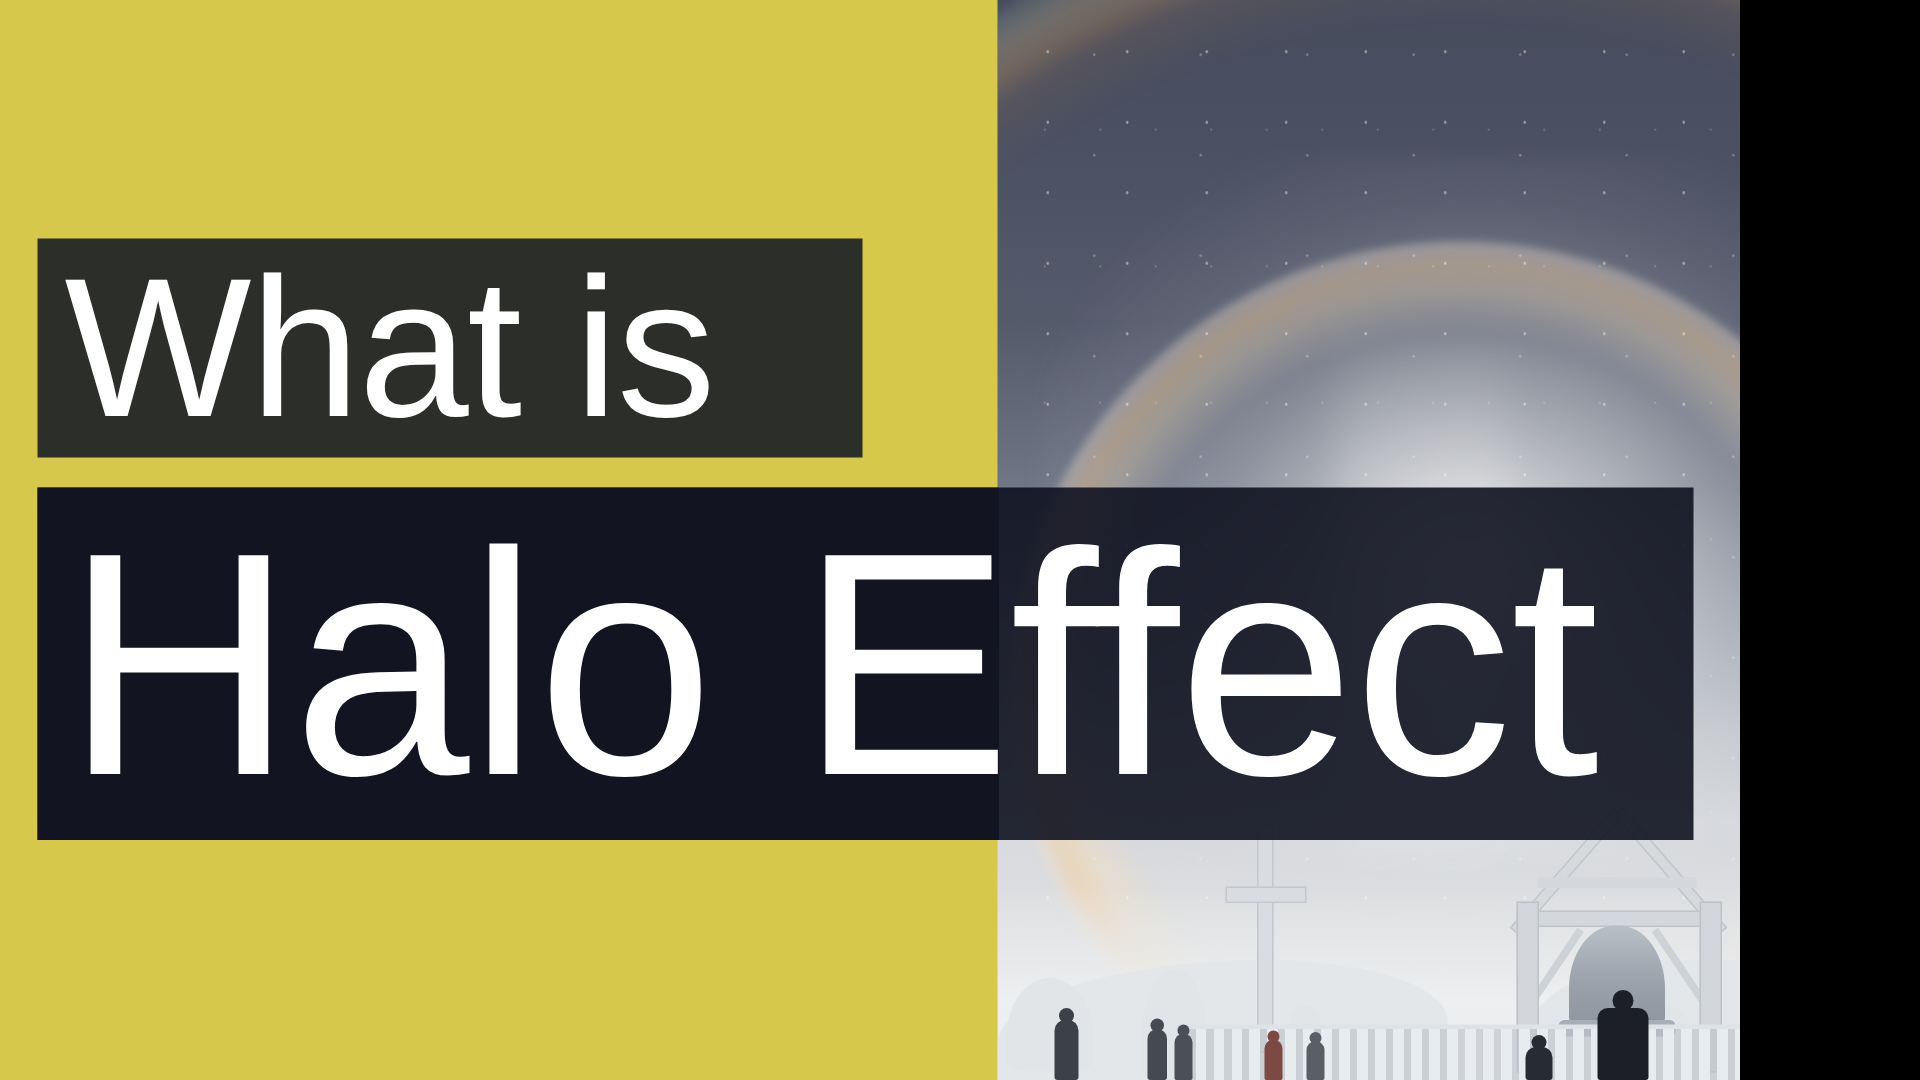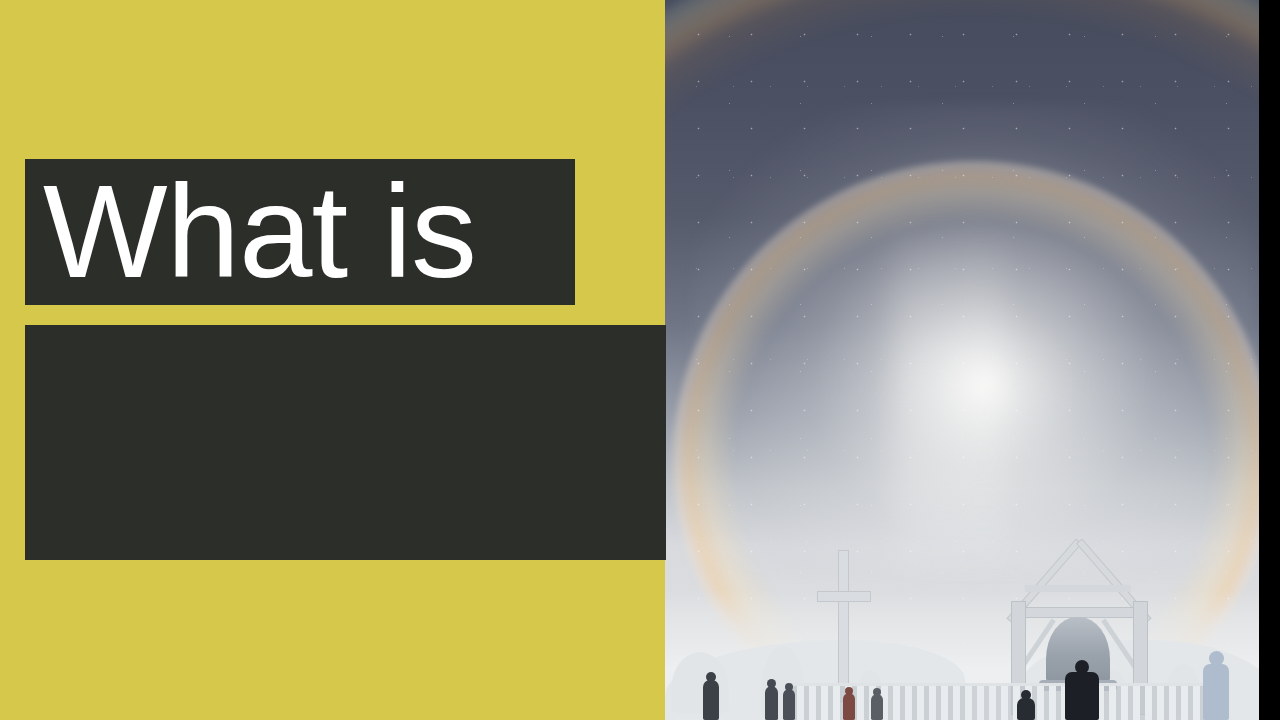--- a/index.html
+++ b/index.html
@@ -3,21 +3,21 @@
 <meta charset="utf-8">
 <title>What is Halo Effect</title>
 <style>
   html, body {
     margin: 0;
     padding: 0;
     background: #000;
   }
   #stage {
     position: relative;
-    width: 1259px;
+    width: 1160px;
     height: 720px;
     overflow: hidden;
     font-family: "Liberation Sans", sans-serif;
     background: #1d4ed8;
   }
 
   
   .yellow-panel {
     position: absolute;
     left: 0; top: 0;
@@ -331,14 +331,17 @@
           <div class="head" style="width: 7px; height: 7px; background: rgb(102, 112, 124); left: 2px; bottom: 22px;"></div>
         </div>
       </div>
   </div>
 
   <div class="title-block title-line1">
     <span class="title-text">What is</span>
   </div>
 
   <div class="title-line2-tint"></div>
+  <div class="title-block title-line2">
+    <span class="title-text">Halo Effect</span>
+  </div>
 
 </div>
 
 </body></html>

